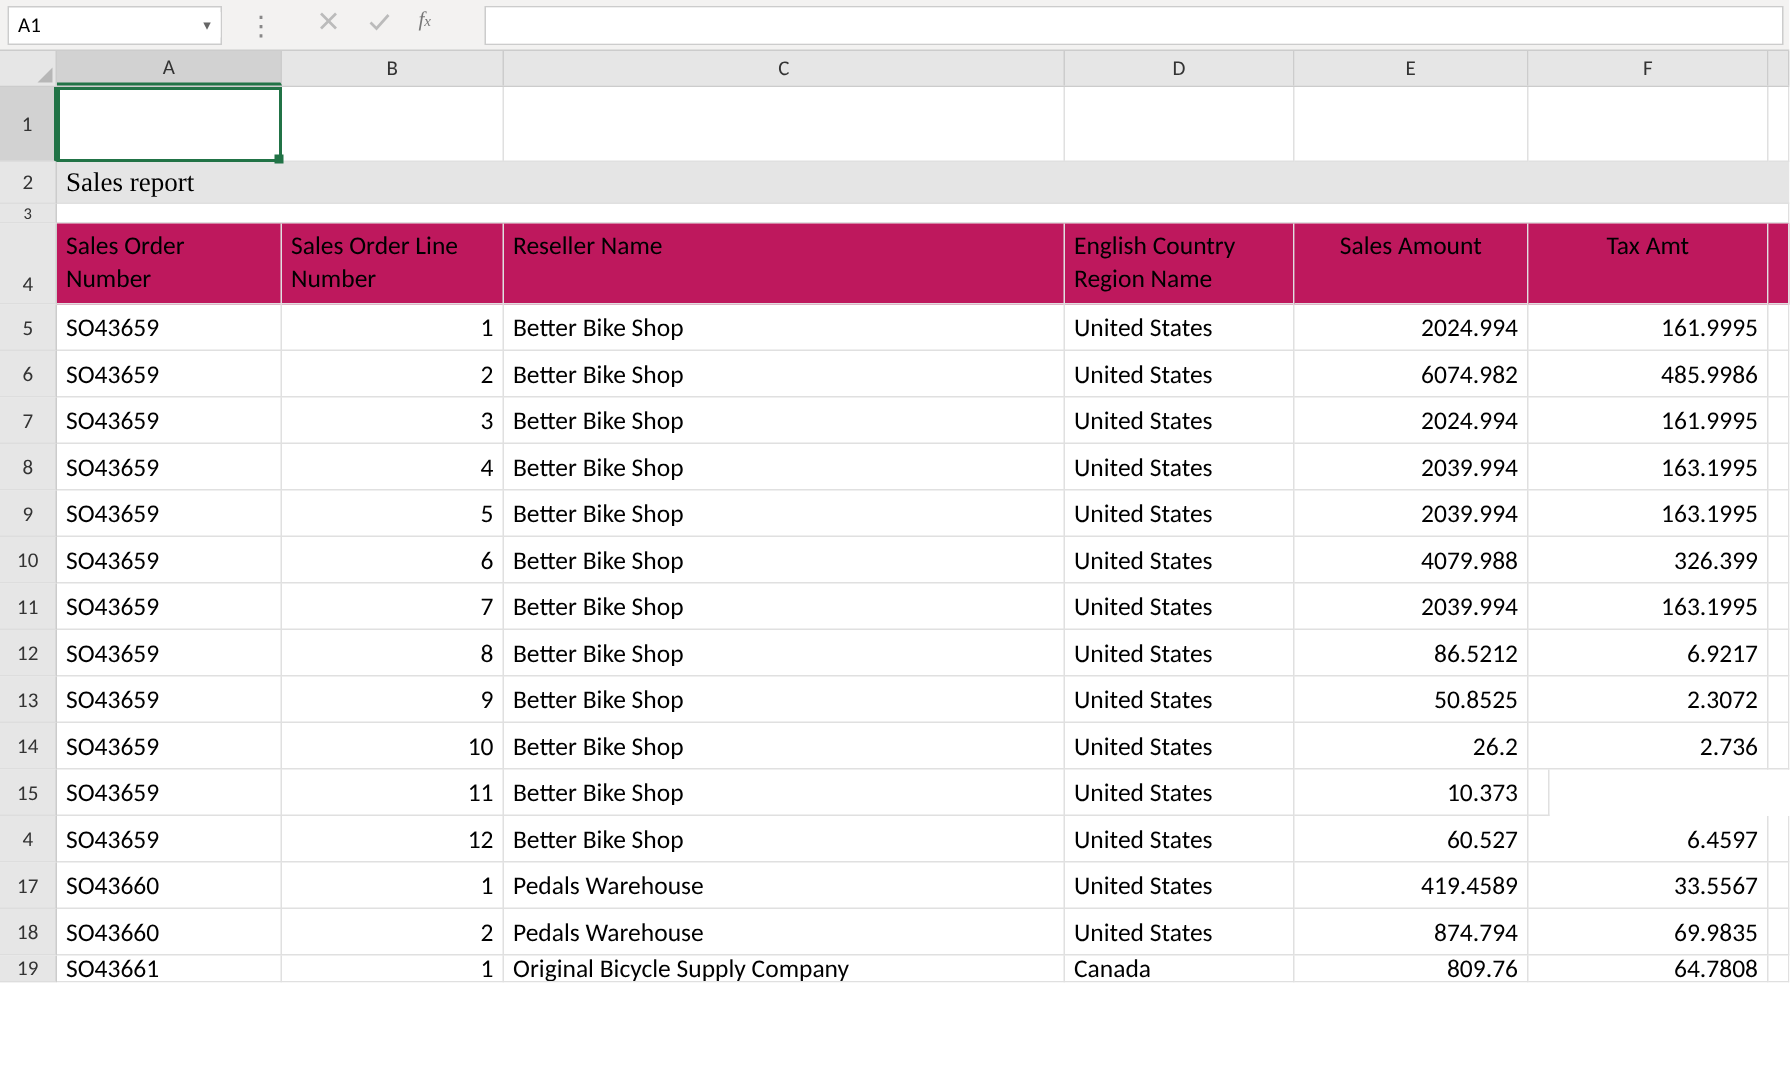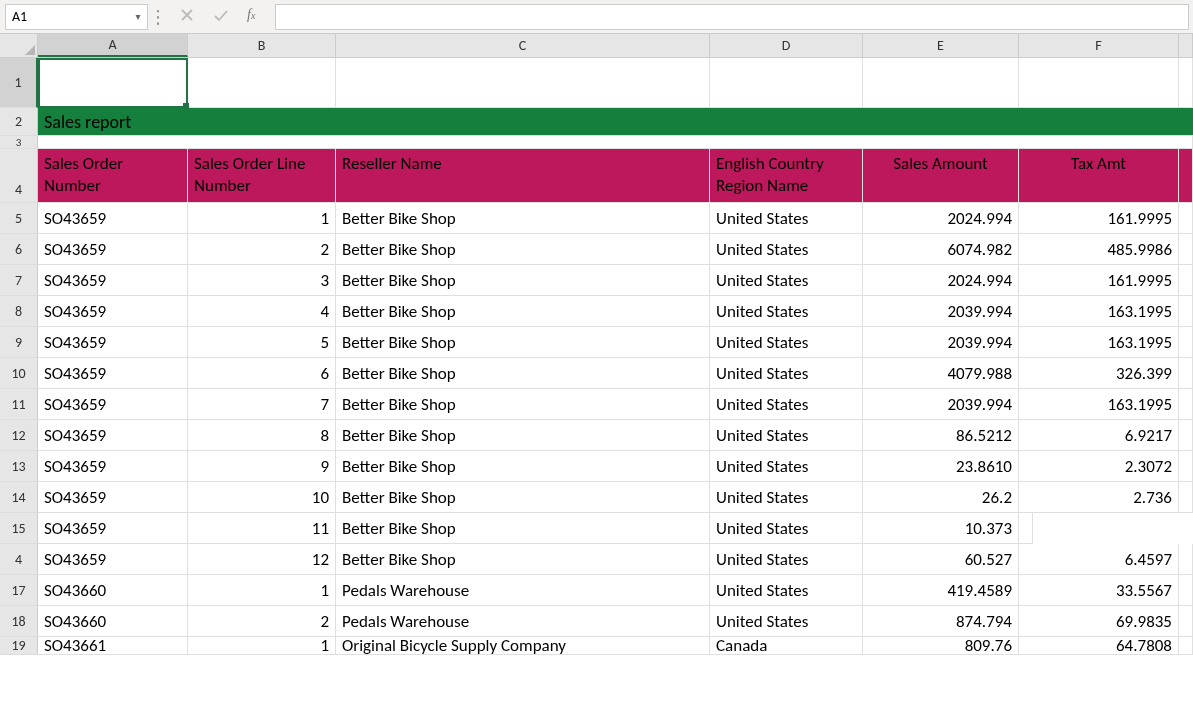--- a/index.html
+++ b/index.html
@@ -6,20 +6,21 @@
   html, body { width: 1193px; height: 724px; font-family: Calibri, Arial, sans-serif; overflow: hidden; background: #fff; }
   
   
   .formula-bar {
     display: flex;
     align-items: center;
     height: 34px;
     border-bottom: 1px solid #ccc;
     background: #f3f2f1;
     padding: 0;
+    gap: 16px;
   }
   .name-box {
     width: 143px;
     height: 26px;
     background: #fff;
     border: 1px solid #ccc;
     margin: 0 3px 0 5px;
     display: flex;
     align-items: center;
     font-size: 14px;
@@ -158,21 +159,21 @@
   }
   .active-cell::after {
     content:'';
     position: absolute;
     right:-3px; bottom:-3px;
     width:6px; height:6px;
     background:#217346;
   }
   
   
-  .title-band { background: #15803d; font-size: 18px;}
+  .title-band { background: #e5e5e5; font-size: 18px; font-family: Liberation Serif, serif;}
   .header-band { background: #be185d; font-size: 17px; align-items: flex-start; padding-top:4px; line-height:1.3;}
   
 </style>
 </head>
 <body>
 
 <div class="formula-bar">
   <div class="name-box">
     <input type="text" value="A1" style="">
     <div class="dropdown-btn">▾</div>
@@ -330,21 +331,21 @@
     <div class="cell colE right">86.5212</div>
     <div class="cell colF right">6.9217</div>
     <div class="cell colG"></div>
   </div>
         <div class="row r-data">
     <div class="row-header">13</div>
     <div class="cell colA">SO43659</div>
     <div class="cell colB right">9</div>
     <div class="cell colC">Better Bike Shop</div>
     <div class="cell colD">United States</div>
-    <div class="cell colE right">23.8610</div>
+    <div class="cell colE right">50.8525</div>
     <div class="cell colF right">2.3072</div>
     <div class="cell colG"></div>
   </div>
         <div class="row r-data">
     <div class="row-header">14</div>
     <div class="cell colA">SO43659</div>
     <div class="cell colB right">10</div>
     <div class="cell colC">Better Bike Shop</div>
     <div class="cell colD">United States</div>
     <div class="cell colE right">26.2</div>

